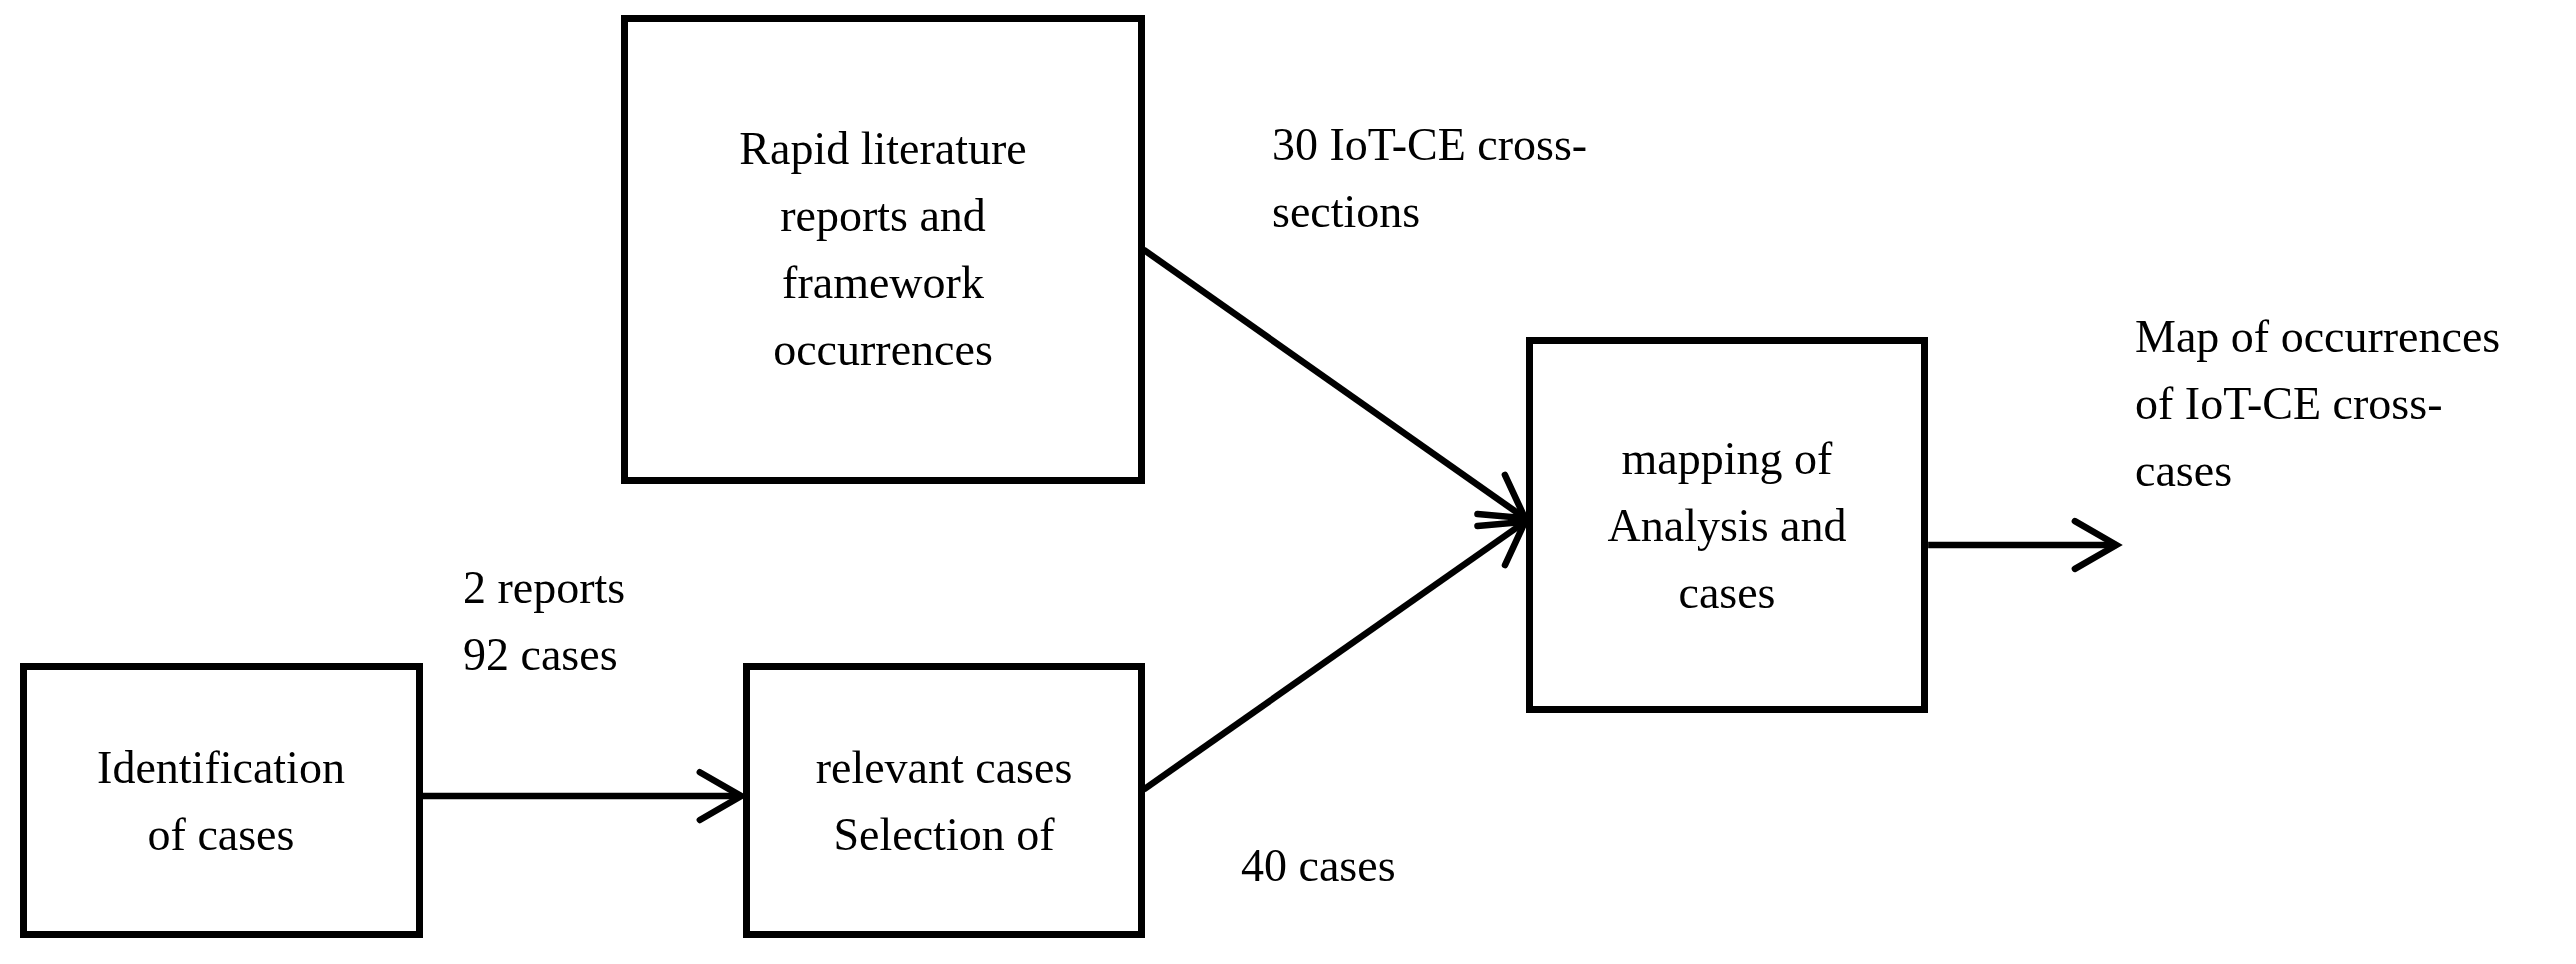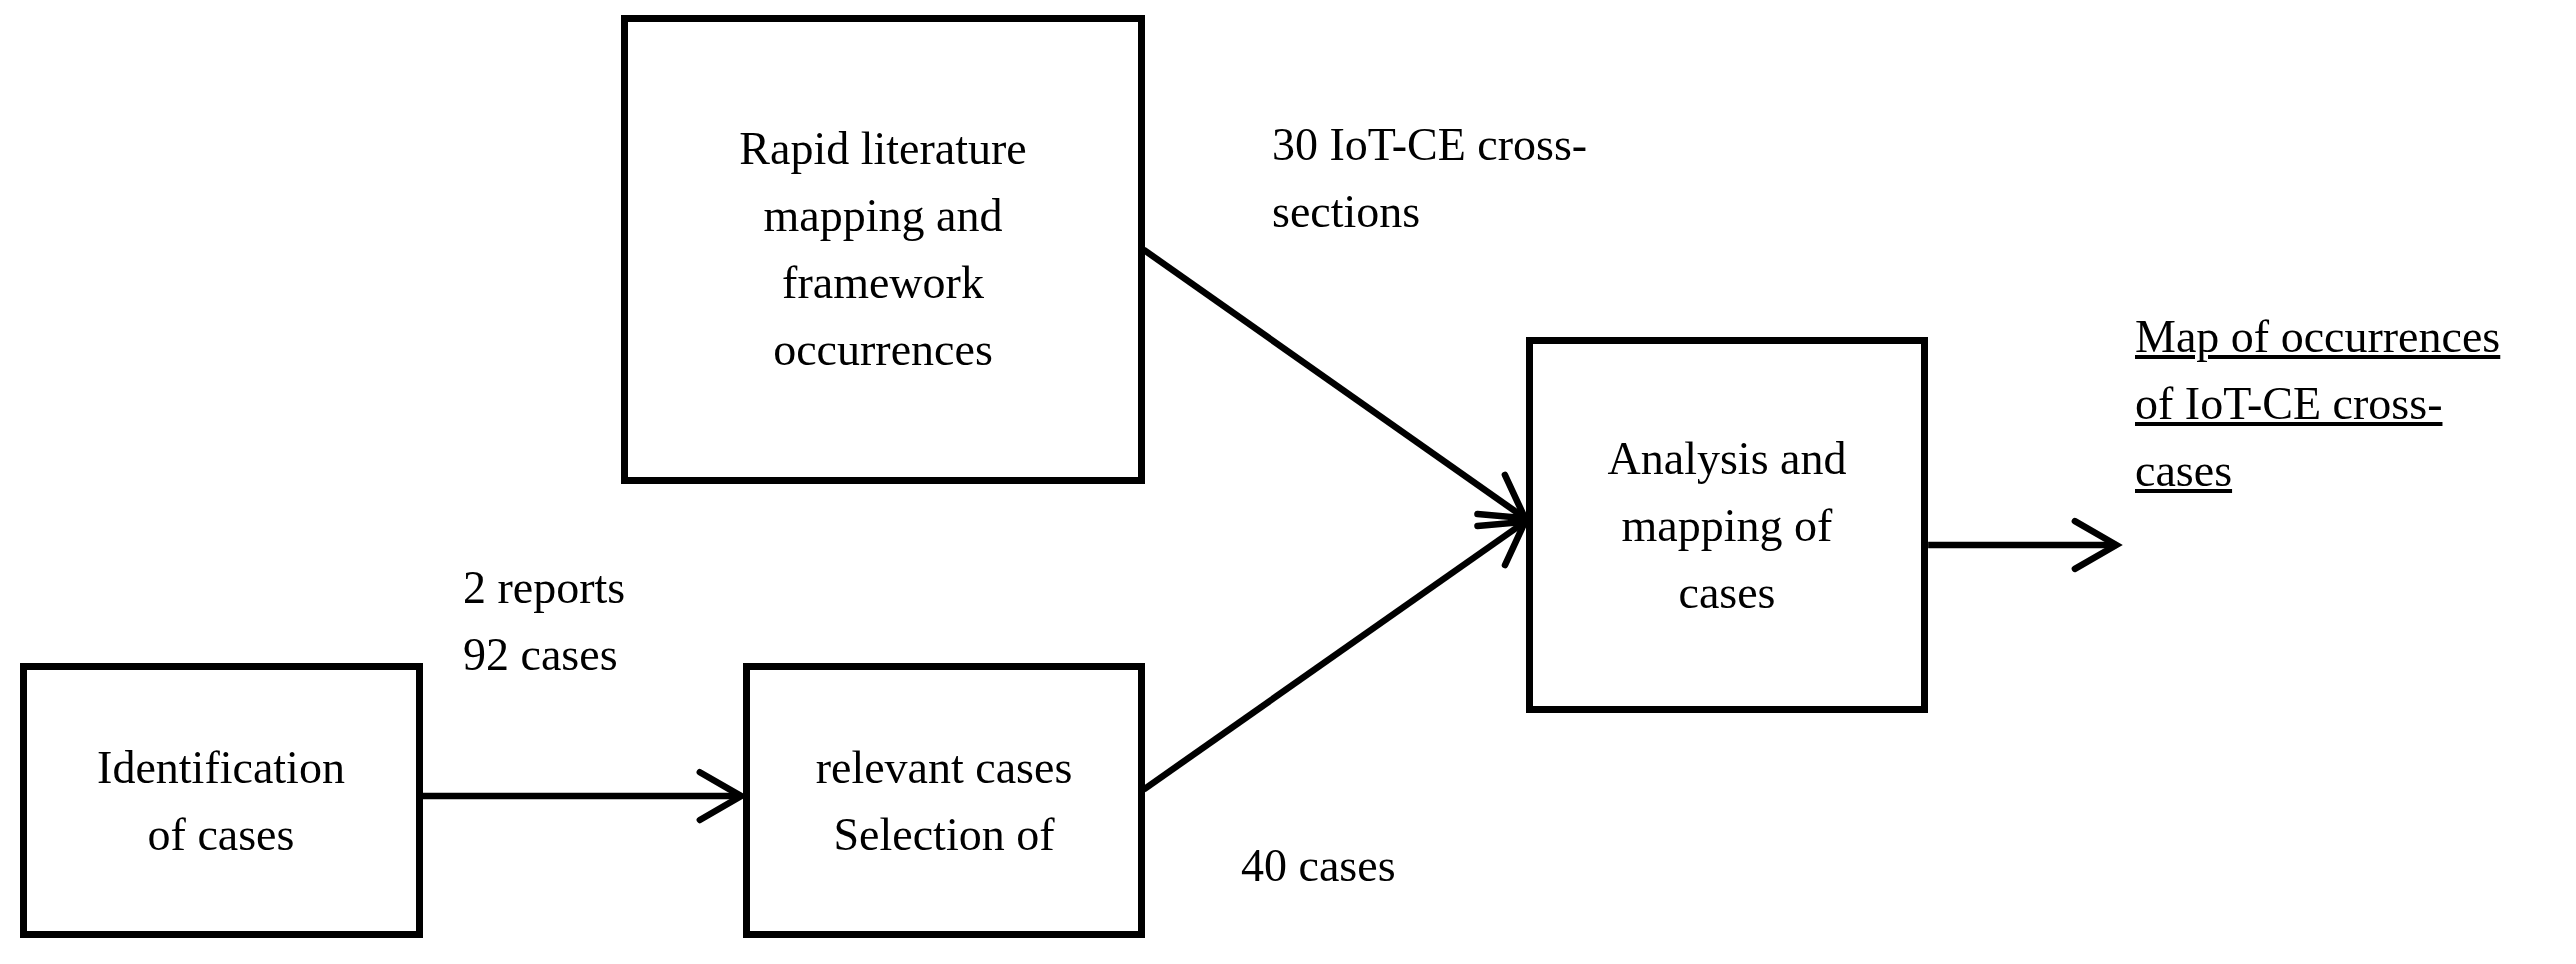--- a/index.html
+++ b/index.html
@@ -31,21 +31,21 @@
   #box-analysis       { left: 1526px; top: 337px; width: 402px; height: 376px; }
   .annotation {
     position: absolute;
     text-align: left;
     white-space: nowrap;
     margin-top: 10px;
   }
   #label-cross-sections { left: 1272px; top: 101px; }
   #label-reports        { left: 463px;  top: 544px; }
   #label-forty          { left: 1241px; top: 822px; }
-  #label-map            { left: 2135px; top: 293px; text-decoration: underline; }
+  #label-map            { left: 2135px; top: 293px; }
   #arrow-layer {
     position: absolute;
     left: 0; top: 0;
     width: 2576px; height: 964px;
   }
   .shaft { stroke: #000000; stroke-width: 9; }
   .head  { fill: none; stroke: #000000; stroke-width: 9; stroke-linecap: round; stroke-linejoin: miter; }
 </style>
 </head>
 <body>
@@ -62,38 +62,38 @@
 
     <line class="shaft" x1="1580" y1="1091" x2="2107" y2="721"></line>
     <polyline class="head" points="2079.3,780.9 2107,721 2041.3,726.9"></polyline>
 
     <line class="shaft" x1="2664" y1="753" x2="2924" y2="753"></line>
     <polyline class="head" points="2866.8,720 2924,753 2866.8,786"></polyline>
   </svg>
 
   <div class="box" id="box-rapid">
     <div>Rapid literature</div>
-    <div>mapping and</div>
+    <div>reports and</div>
     <div>framework</div>
     <div>occurrences</div>
   </div>
 
   <div class="box" id="box-identification">
     <div>Identification</div>
     <div>of cases</div>
   </div>
 
   <div class="box" id="box-selection">
     <div>relevant cases</div>
     <div>Selection of</div>
   </div>
 
   <div class="box" id="box-analysis">
+    <div>mapping of</div>
     <div>Analysis and</div>
-    <div>mapping of</div>
     <div>cases</div>
   </div>
 
   <div class="annotation" id="label-cross-sections">
     <div>30 IoT-CE cross-</div>
     <div>sections</div>
   </div>
 
   <div class="annotation" id="label-reports">
     <div>2 reports</div>

